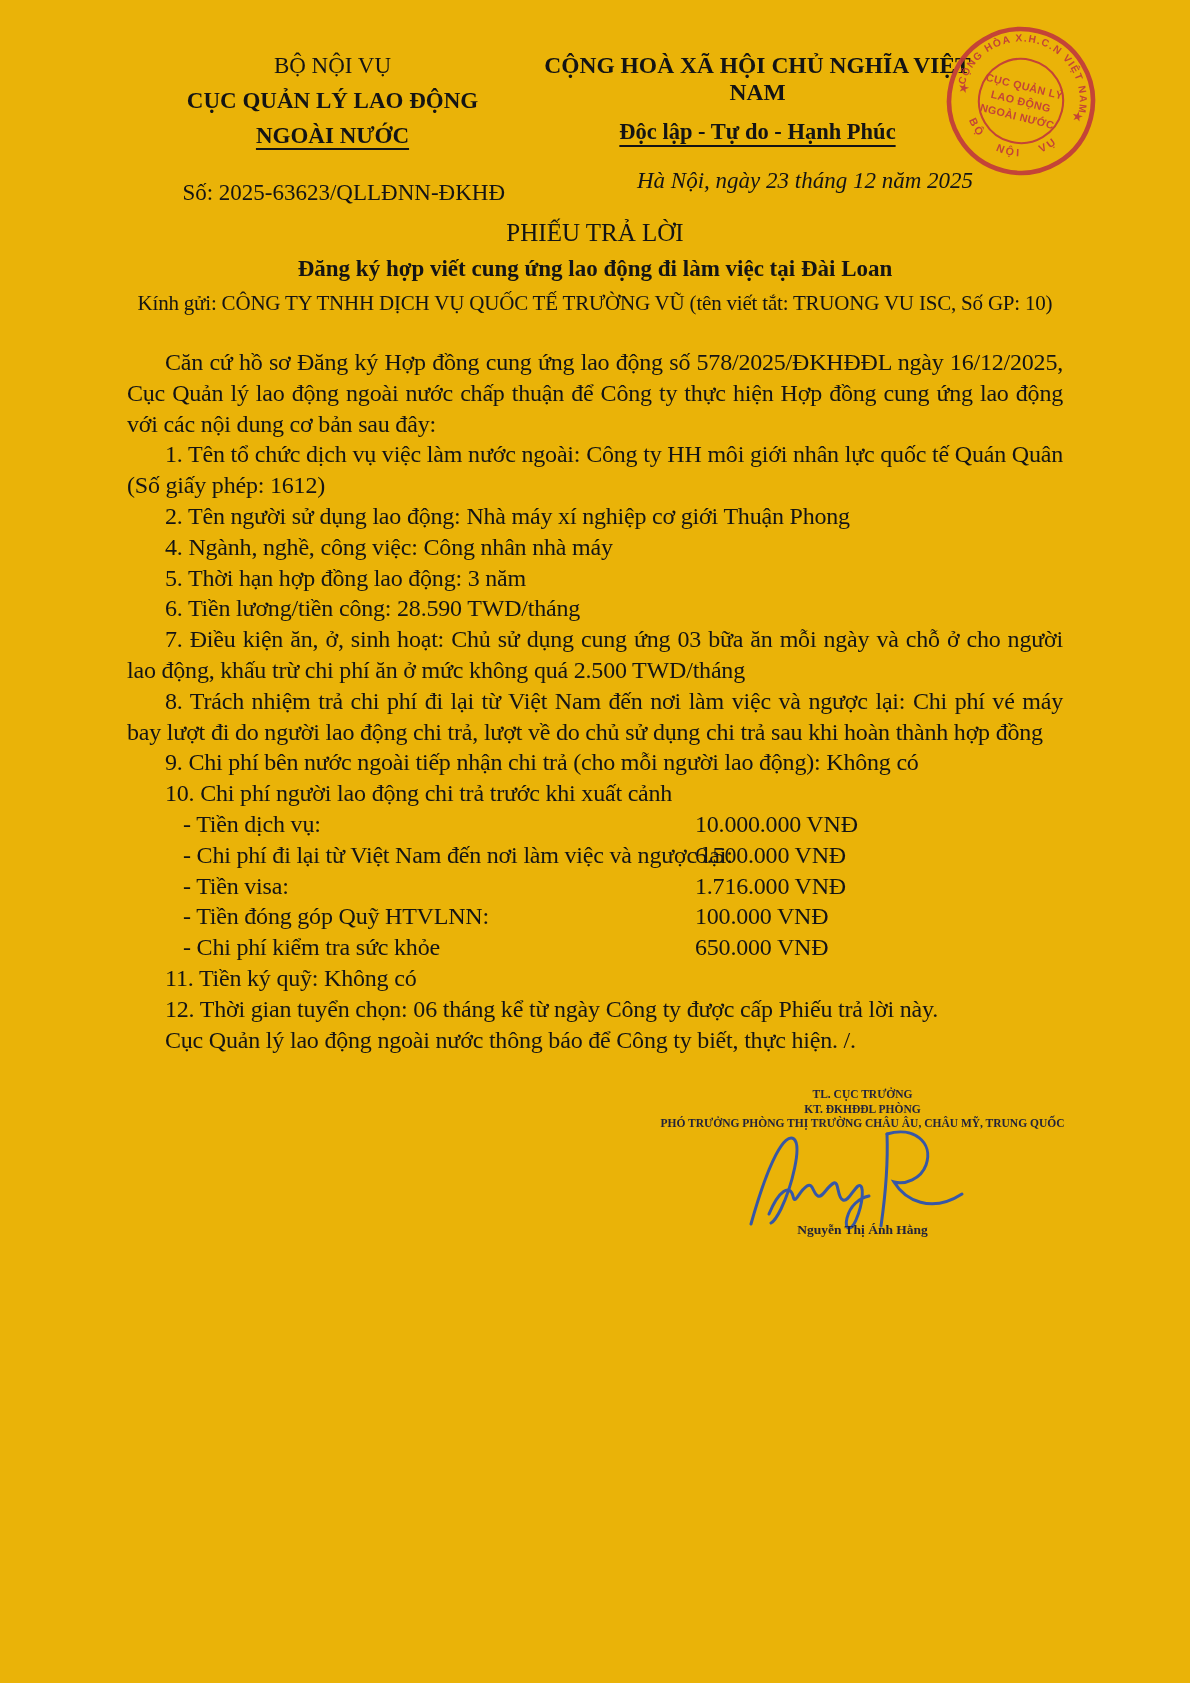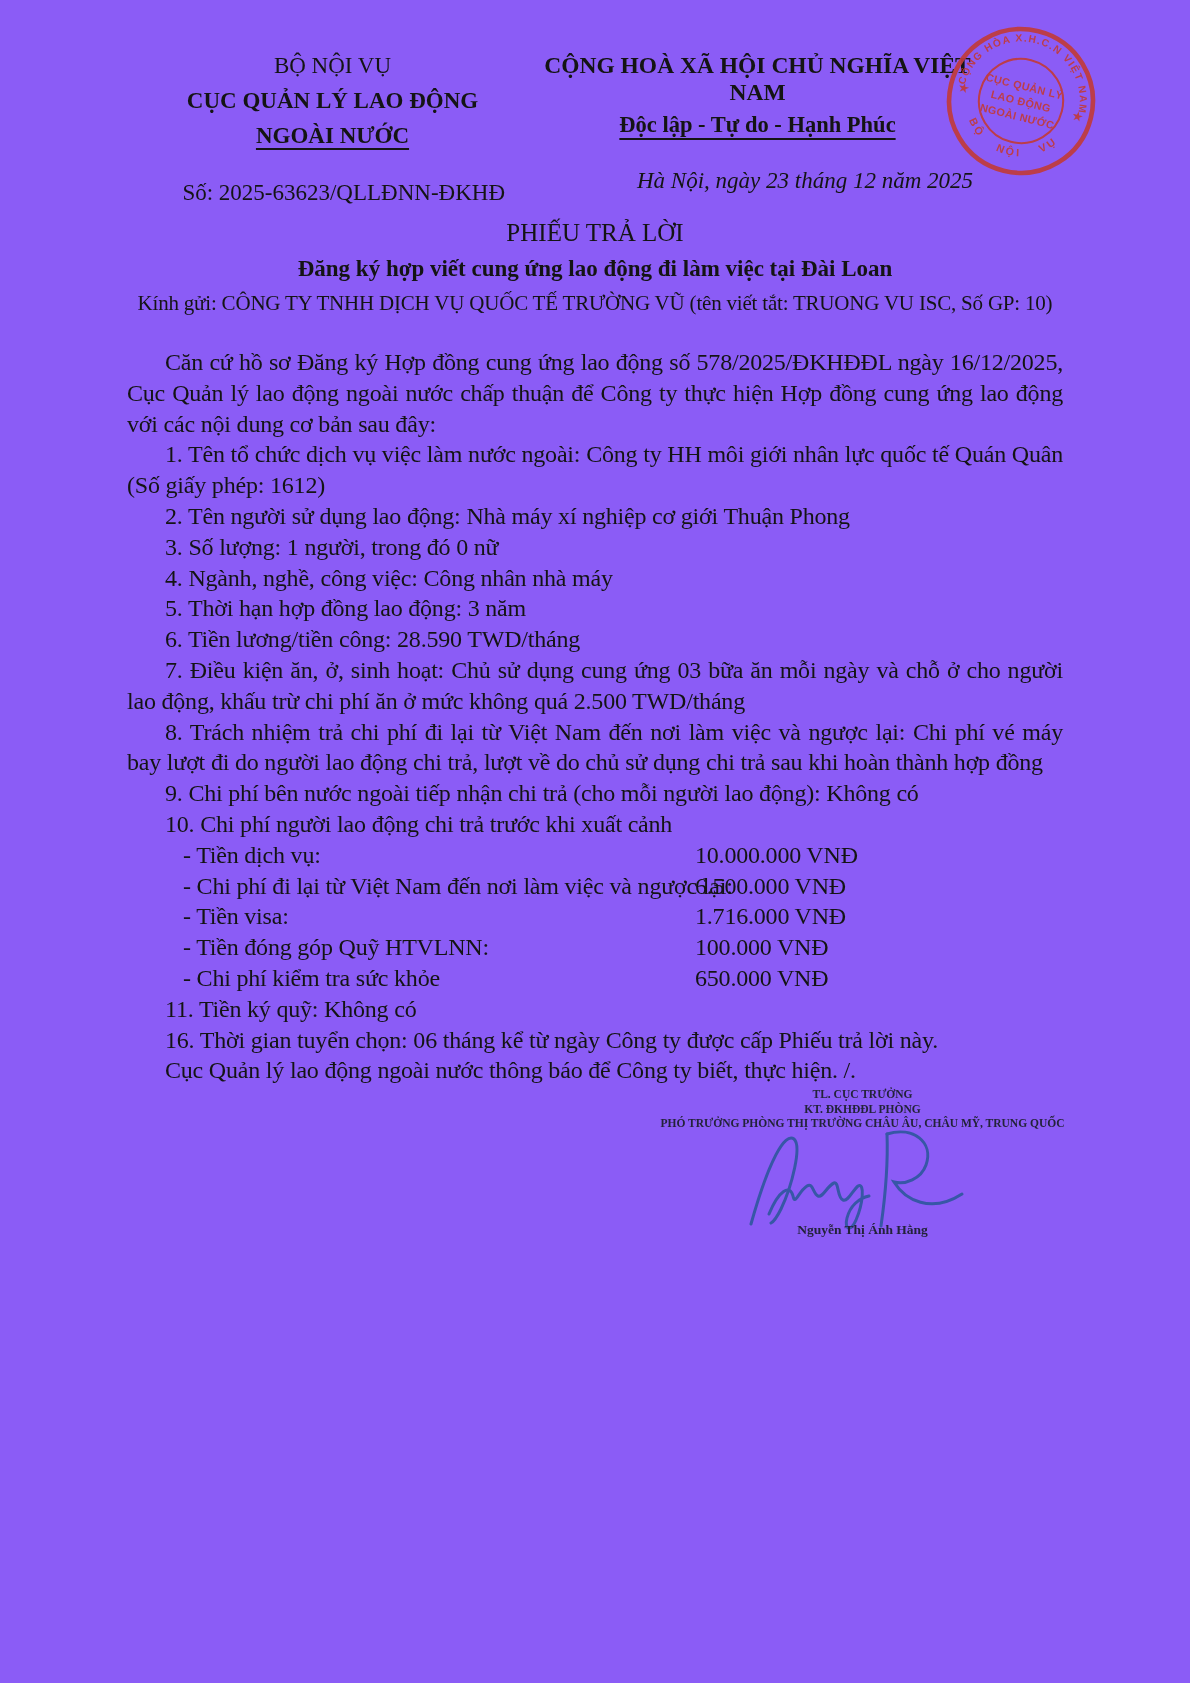--- a/index.html
+++ b/index.html
@@ -1,29 +1,29 @@
 <!DOCTYPE html>
 <html><head>
 <meta charset="utf-8">
 <style>
   html,body{margin:0;padding:0;background:#ffffff;}
-  .page{position:relative;width:1190px;height:1683px;background:#8b5cf6;overflow:hidden;
+  .page{position:relative;width:1190px;height:1683px;background:#eab308;overflow:hidden;
         font-family:"Liberation Serif", serif;color:#141414;}
 
   
   .hdr-left{position:absolute;top:48px;left:160px;width:345px;text-align:center;
             font-size:23px;line-height:35px;}
   .hdr-left .l1{font-weight:normal;}
   .hdr-left .l2{font-weight:bold;}
   .hdr-left .l3{font-weight:bold;text-decoration:underline;text-underline-offset:5px;}
   .hdr-num{position:absolute;top:172px;left:160px;width:345px;text-align:right;font-size:23px;margin-top:8px;}
 
   .hdr-right{position:absolute;top:52px;left:535px;width:445px;text-align:center;}
   .hdr-right .r1{font-weight:bold;font-size:23.5px;}
-  .hdr-right .r2{font-weight:bold;font-size:22.5px;margin-top:6px;
+  .hdr-right .r2{font-weight:bold;font-size:22.5px;margin-top:13px;
                  text-decoration:underline;text-underline-offset:6px;}
   .hdr-date{position:absolute;top:168px;left:590px;width:430px;text-align:center;
             font-style:italic;font-size:23px;}
 
   
   .stamp{position:absolute;left:944px;top:24px;width:154px;height:154px;
          transform:rotate(14deg);opacity:0.92;}
   .stamp text{font-family:"Liberation Sans", sans-serif;font-weight:bold;fill:#c13b3b;}
   .st-arc{font-size:10px;letter-spacing:1.3px;}
   .st-b{font-size:10.5px;letter-spacing:2.5px;word-spacing:14px;}
@@ -96,21 +96,20 @@
 
   <div class="body">
     <div>
 
         <p>Căn cứ hồ sơ Đăng ký Hợp đồng cung ứng lao động số 578/2025/ĐKHĐĐL ngày 16/12/2025, Cục Quản lý lao động ngoài nước chấp thuận để Công ty thực hiện Hợp đồng cung ứng lao động với các nội dung cơ bản sau đây:</p>
 
         <p>1. Tên tổ chức dịch vụ việc làm nước ngoài: Công ty HH môi giới nhân lực quốc tế Quán Quân (Số giấy phép: 1612)</p>
 
         <p>2. Tên người sử dụng lao động: Nhà máy xí nghiệp cơ giới Thuận Phong</p>
 
-        <p>3. Số lượng: 1 người, trong đó 0 nữ</p>
 
         <p>4. Ngành, nghề, công việc: Công nhân nhà máy</p>
 
         <p>5. Thời hạn hợp đồng lao động: 3 năm</p>
 
         <p>6. Tiền lương/tiền công: 28.590 TWD/tháng</p>
 
         <p>7. Điều kiện ăn, ở, sinh hoạt: Chủ sử dụng cung ứng 03 bữa ăn mỗi ngày và chỗ ở cho người lao động, khấu trừ chi phí ăn ở mức không quá 2.500 TWD/tháng</p>
 
         <p>8. Trách nhiệm trả chi phí đi lại từ Việt Nam đến nơi làm việc và ngược lại: Chi phí vé máy bay lượt đi do người lao động chi trả, lượt về do chủ sử dụng chi trả sau khi hoàn thành hợp đồng</p>
@@ -143,21 +142,21 @@
 
         <div class="fee-row">
           <span class="fee-label">- Chi phí kiểm tra sức khỏe</span>
           <span class="fee-value">650.000 VNĐ</span>
         </div>
       </div>
     <div>
 
         <p>11. Tiền ký quỹ: Không có</p>
 
-        <p>16. Thời gian tuyển chọn: 06 tháng kể từ ngày Công ty được cấp Phiếu trả lời này.</p>
+        <p>12. Thời gian tuyển chọn: 06 tháng kể từ ngày Công ty được cấp Phiếu trả lời này.</p>
 
         <p>Cục Quản lý lao động ngoài nước thông báo để Công ty biết, thực hiện. /.</p>
       </div>
   </div>
 
   <div class="sig-titles">
     <div>TL. CỤC TRƯỞNG</div>
     <div>KT. ĐKHĐĐL PHÒNG</div>
     <div>PHÓ TRƯỞNG PHÒNG THỊ TRƯỜNG CHÂU ÂU, CHÂU MỸ, TRUNG QUỐC</div>
   </div>

